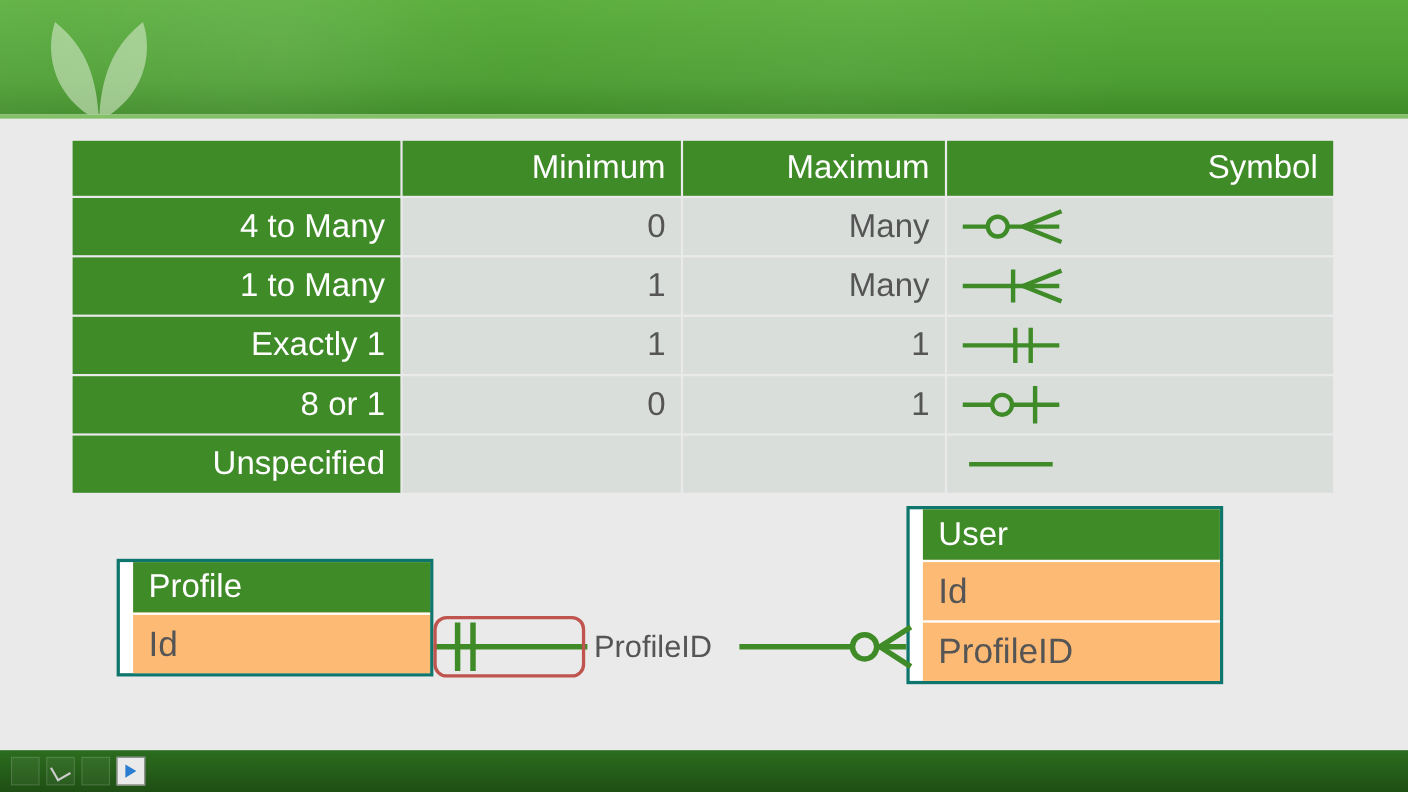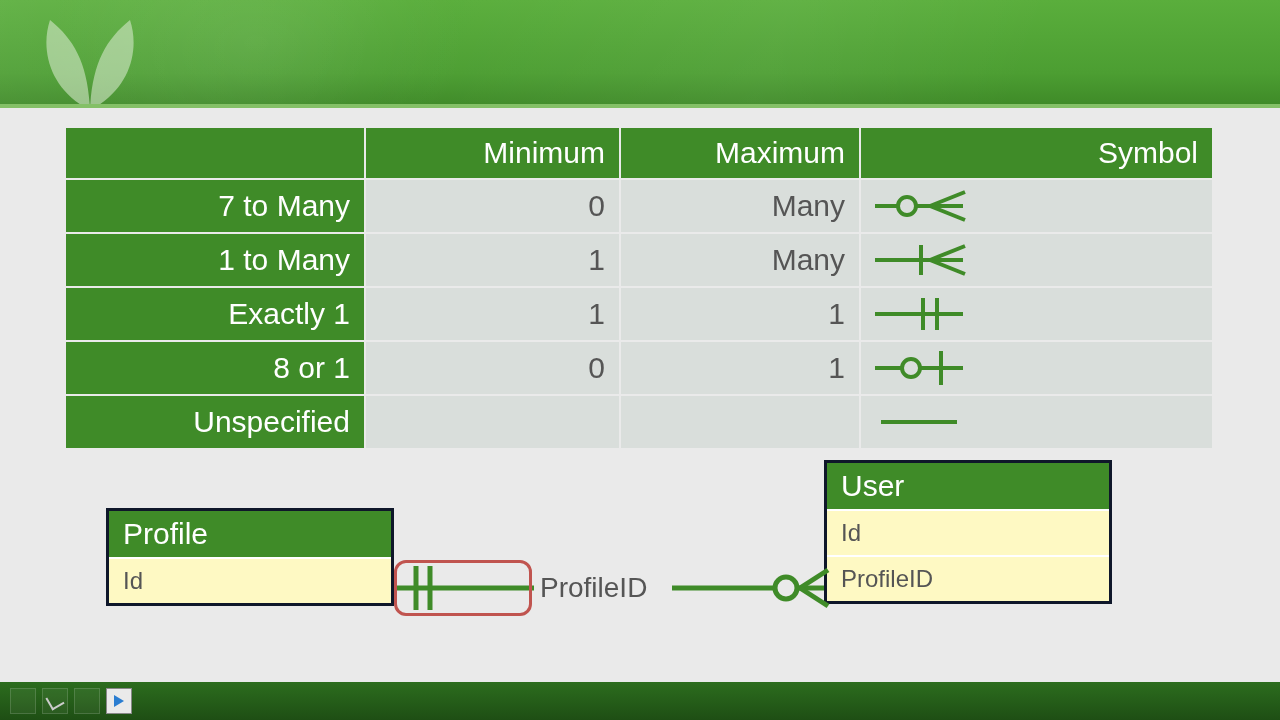--- a/index.html
+++ b/index.html
@@ -88,34 +88,35 @@
   
   .erd {
     position: absolute;
     left: 0;
     top: 340px;
     width: 1280px;
     height: 230px;
   }
   .entity {
     position: absolute;
-    border: 3px solid #0f172a;
+    border: 3px solid #0f766e;
     background: #fff;
     box-sizing: border-box;
+    padding-left: 12px;
   }
   .entity-header {
     background: #3f8b28;
     color: #fff;
     font-size: 30px;
     padding: 6px 14px;
   }
   .entity-row {
-    background: #fef9c3;
+    background: #fdba74;
     color: #555;
-    font-size: 24px;
+    font-size: 32px;
     padding: 8px 14px;
     border-top: 2px solid #fff;
   }
   .redbox {
     position: absolute;
     border: 3px solid #c0544f;
     border-radius: 12px;
     box-sizing: border-box;
   }
   .rel-label {
@@ -183,21 +184,21 @@
     <thead>
       <tr>
         <th></th>
         <th>Minimum</th>
         <th>Maximum</th>
         <th>Symbol</th>
       </tr>
     </thead>
     <tbody>
       <tr>
-        <th>7 to Many</th>
+        <th>4 to Many</th>
         <td>0</td>
         <td>Many</td>
         <td class="symcell">
           <svg width="100" height="40">
             <line x1="0" y1="20" x2="88" y2="20" stroke="#3f8b28" stroke-width="4"></line>
             <circle cx="32" cy="20" r="9" fill="#d9dedb" stroke="#3f8b28" stroke-width="4"></circle>
             <line x1="55" y1="20" x2="90" y2="6" stroke="#3f8b28" stroke-width="4"></line>
             <line x1="55" y1="20" x2="90" y2="34" stroke="#3f8b28" stroke-width="4"></line>
           </svg>
         </td>

